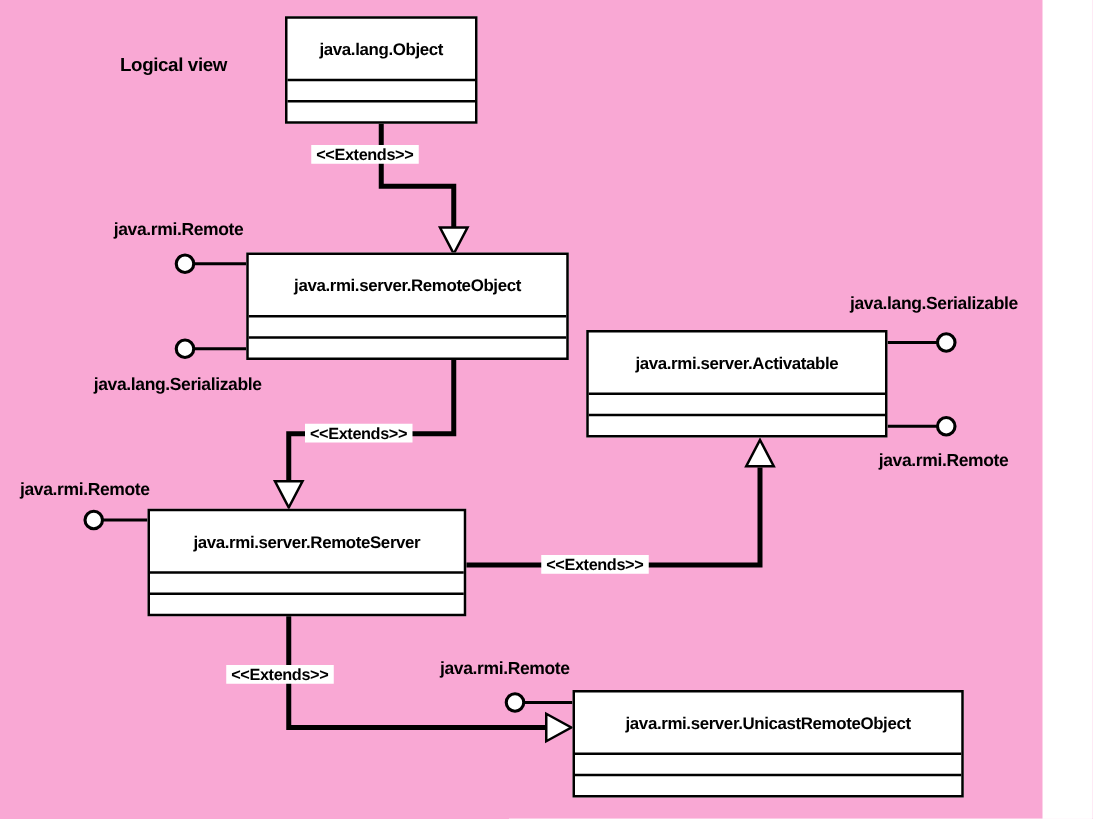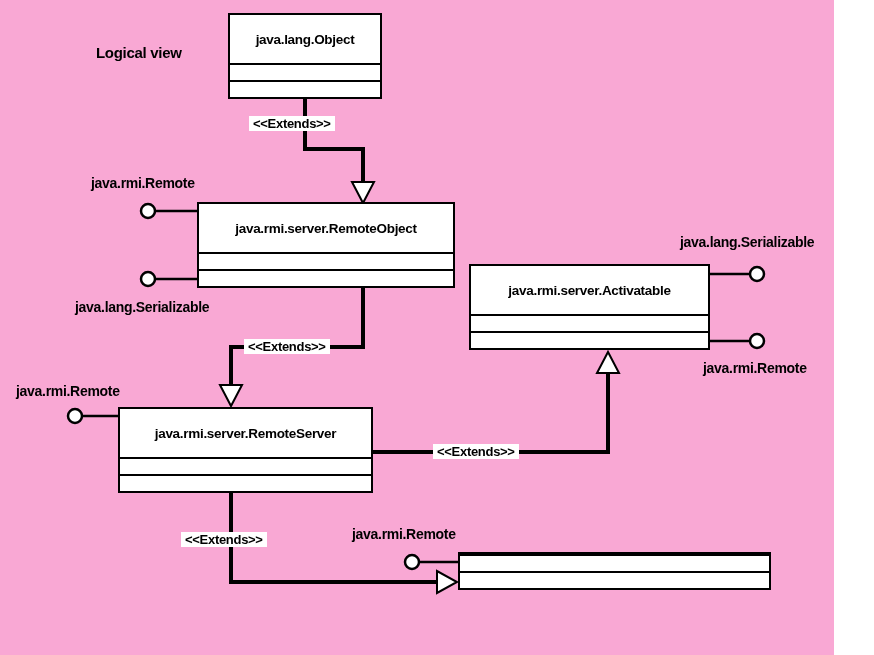--- a/index.html
+++ b/index.html
@@ -142,20 +142,21 @@
     <div class="cmp-ops"></div>
   </div>
 
   <div class="class-box" id="box-remote-server">
     <div class="cmp-name">java.rmi.server.RemoteServer</div>
     <div class="cmp-attrs"></div>
     <div class="cmp-ops"></div>
   </div>
 
   <div class="class-box" id="box-unicast">
+    <div class="cmp-name">java.rmi.server.UnicastRemoteObject</div>
     <div class="cmp-attrs"></div>
     <div class="cmp-ops"></div>
   </div>
 
   <div class="iface-label" id="lbl-remote-remoteobject">java.rmi.Remote</div>
   <div class="iface-label" id="lbl-serializable-remoteobject">java.lang.Serializable</div>
   <div class="iface-label" id="lbl-serializable-activatable">java.lang.Serializable</div>
   <div class="iface-label" id="lbl-remote-activatable">java.rmi.Remote</div>
   <div class="iface-label" id="lbl-remote-remoteserver">java.rmi.Remote</div>
   <div class="iface-label" id="lbl-remote-unicast">java.rmi.Remote</div>

